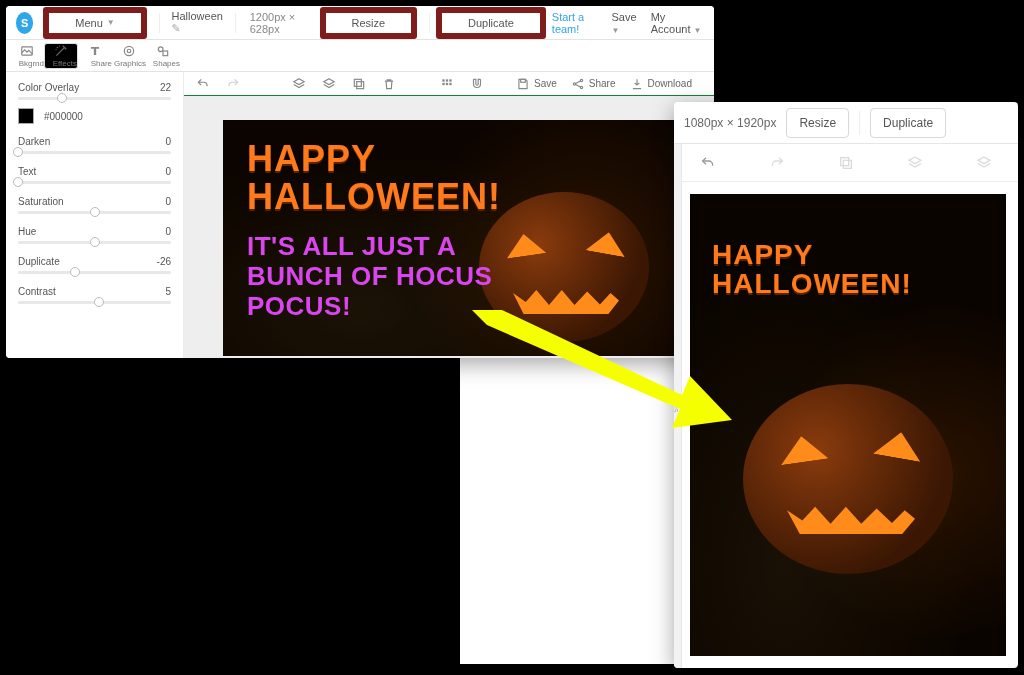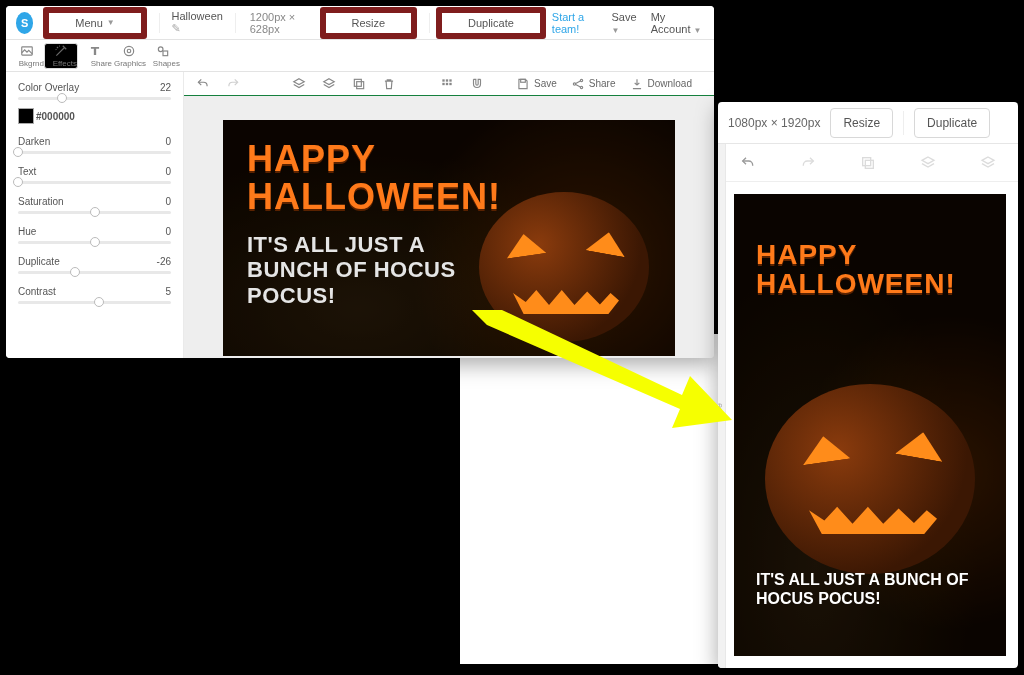--- a/index.html
+++ b/index.html
@@ -24,21 +24,21 @@
   .tool-label { font-size:8px; }
   .tbar-right { margin-left:auto; display:flex; gap:14px; padding-right:10px; font-size:10px; color:#666; }
   .tbar-right span { display:flex; align-items:center; gap:4px; cursor:pointer; }
 
   .p1-body { display:flex; height:286px; }
   .side { width:178px; background:#fff; border-right:1px solid #eaeaea; padding:10px 12px; font-size:10px; color:#555; }
   .slider-row { margin-bottom:12px; }
   .slider-head { display:flex; justify-content:space-between; margin-bottom:4px; }
   .track { height:3px; background:#e8e8e8; border-radius:2px; position:relative; }
   .thumb { width:10px; height:10px; background:#fff; border:1px solid #bbb; border-radius:50%; position:absolute; top:-4px; transform:translateX(-50%); }
-  .swatch-row { display:flex; align-items:center; gap:2px; margin: -4px 0 12px; font-weight: bold; }
+  .swatch-row { display:flex; align-items:center; gap:10px; margin: -4px 0 12px; }
   .swatch { width:16px; height:16px; background:#000; border:1px solid #aaa; }
 
   .canvas-wrap { flex:1; background:#eeeeee; display:flex; align-items:flex-start; justify-content:center; padding:24px 28px; position:relative; }
   .tbar2 { position:absolute; top:0; left:0; right:0; height:24px; background:#fff; border-bottom:1px solid #15803d; display:flex; align-items:center; gap:16px; padding:0 12px; }
   .tbar2 .ic { width:14px; height:14px; color:#888; cursor:pointer; }
   .tbar2 .gap { flex:1; }
 
   .art { margin-top:24px; width:452px; height:236px; background:#2b1d0f; position:relative; overflow:hidden; }
   .leaves { position:absolute; inset:0; background:
     radial-gradient(circle at 80% 60%, rgba(255,120,0,.25) 0%, rgba(0,0,0,0) 45%),
@@ -46,24 +46,24 @@
     repeating-radial-gradient(circle at 20% 30%, #2a1c0c 0 6px, #1b1106 6px 14px);
     filter:contrast(1.1) brightness(.55);
   }
   .pumpkin { position:absolute; right:26px; top:72px; width:170px; height:150px; }
   .pump-body { position:absolute; inset:0; border-radius:50%; background:radial-gradient(circle at 35% 35%, #8a3b0d 0%, #3b1703 70%); }
   .eye { position:absolute; width:40px; height:22px; background:#ff8c1a; clip-path:polygon(0 100%,50% 0,100% 100%); }
   .eye.l { left:26px; top:42px; transform:rotate(-8deg); }
   .eye.r { right:22px; top:40px; transform:rotate(10deg); }
   .mouth { position:absolute; left:34px; right:30px; top:92px; height:30px; background:#ff8c1a; clip-path:polygon(0 30%,12% 60%,22% 20%,34% 70%,46% 20%,58% 70%,70% 25%,82% 68%,92% 30%,100% 55%,90% 100%,10% 100%); }
   .txt-hh { position:absolute; left:24px; top:20px; font-family:Impact, "Arial Black", sans-serif; font-weight:900; color:#ff7a1a; font-size:36px; line-height:1.05; letter-spacing:1px; text-shadow:0 2px 0 #5a2200; }
-  .txt-sub { position:absolute; left:24px; top:112px; color:#e5e5e5; font-family:Impact, "Arial Black", sans-serif; font-weight:900; font-size:22px; line-height:1.15; letter-spacing:.5px; }
+  .txt-sub { position:absolute; left:24px; top:112px; color:#d946ef; font-family:Impact, "Arial Black", sans-serif; font-weight:900; font-size:26px; line-height:1.15; letter-spacing:.5px; }
 
   
-  .p2 { right:6px; top:102px; width:300px; height:566px; background:#fff; }
+  .p2 { right:6px; top:102px; width:344px; height:566px; background:#fff; }
   .p2-top { height:42px; border-bottom:1px solid #e6e6e6; display:flex; align-items:center; padding:0 10px; font-size:12px; color:#666; gap:10px; }
   .p2-btn { border:1px solid #d8d8d8; border-radius:4px; padding:7px 12px; background:#fff; font-size:12px; color:#555; cursor:pointer; }
   .p2-tools { height:38px; border-bottom:1px solid #eee; display:flex; align-items:center; justify-content:space-around; color:#9a9a9a; }
   .p2-tools .ic { width:16px; height:16px; cursor:pointer; }
   .p2-left-edge { position:absolute; left:0; top:42px; bottom:0; width:8px; background:#f2f2f2; border-right:1px solid #e8e8e8; font-size:9px; color:#aaa; writing-mode:vertical-rl; text-align:center; padding-top:4px;}
   .p2-canvas { position:absolute; left:16px; right:12px; top:92px; bottom:12px; background:#1e140a; overflow:hidden; }
   .p2-canvas .leaves { filter:contrast(1.1) brightness(.5); }
   .p2-canvas .pumpkin { left:50%; transform:translateX(-50%); top:190px; width:210px; height:190px; }
   .p2-canvas .eye.l { left:36px; top:52px; width:48px; height:26px; }
   .p2-canvas .eye.r { right:30px; top:48px; width:48px; height:26px; }
@@ -327,20 +327,19 @@
 
   <div class="p2-canvas">
     <div class="leaves"></div>
     <div class="pumpkin">
       <div class="pump-body"></div>
         <div class="eye l"></div>
         <div class="eye r"></div>
         <div class="mouth"></div>
     </div>
     <div class="p2-hh">HAPPY<br>HALLOWEEN!</div>
-    <div class="p2-sub">IT'S ALL JUST A BUNCH OF<br>HOCUS POCUS!</div>
   </div>
 </div>
 
 <svg class="arrow" viewBox="0 0 260 120">
   <defs></defs>
   <polygon points="0,0 30,0 210,85 218,66 260,110 200,118 208,99 15,15" fill="#f6ff00"></polygon>
 </svg>
 
 </body></html>

